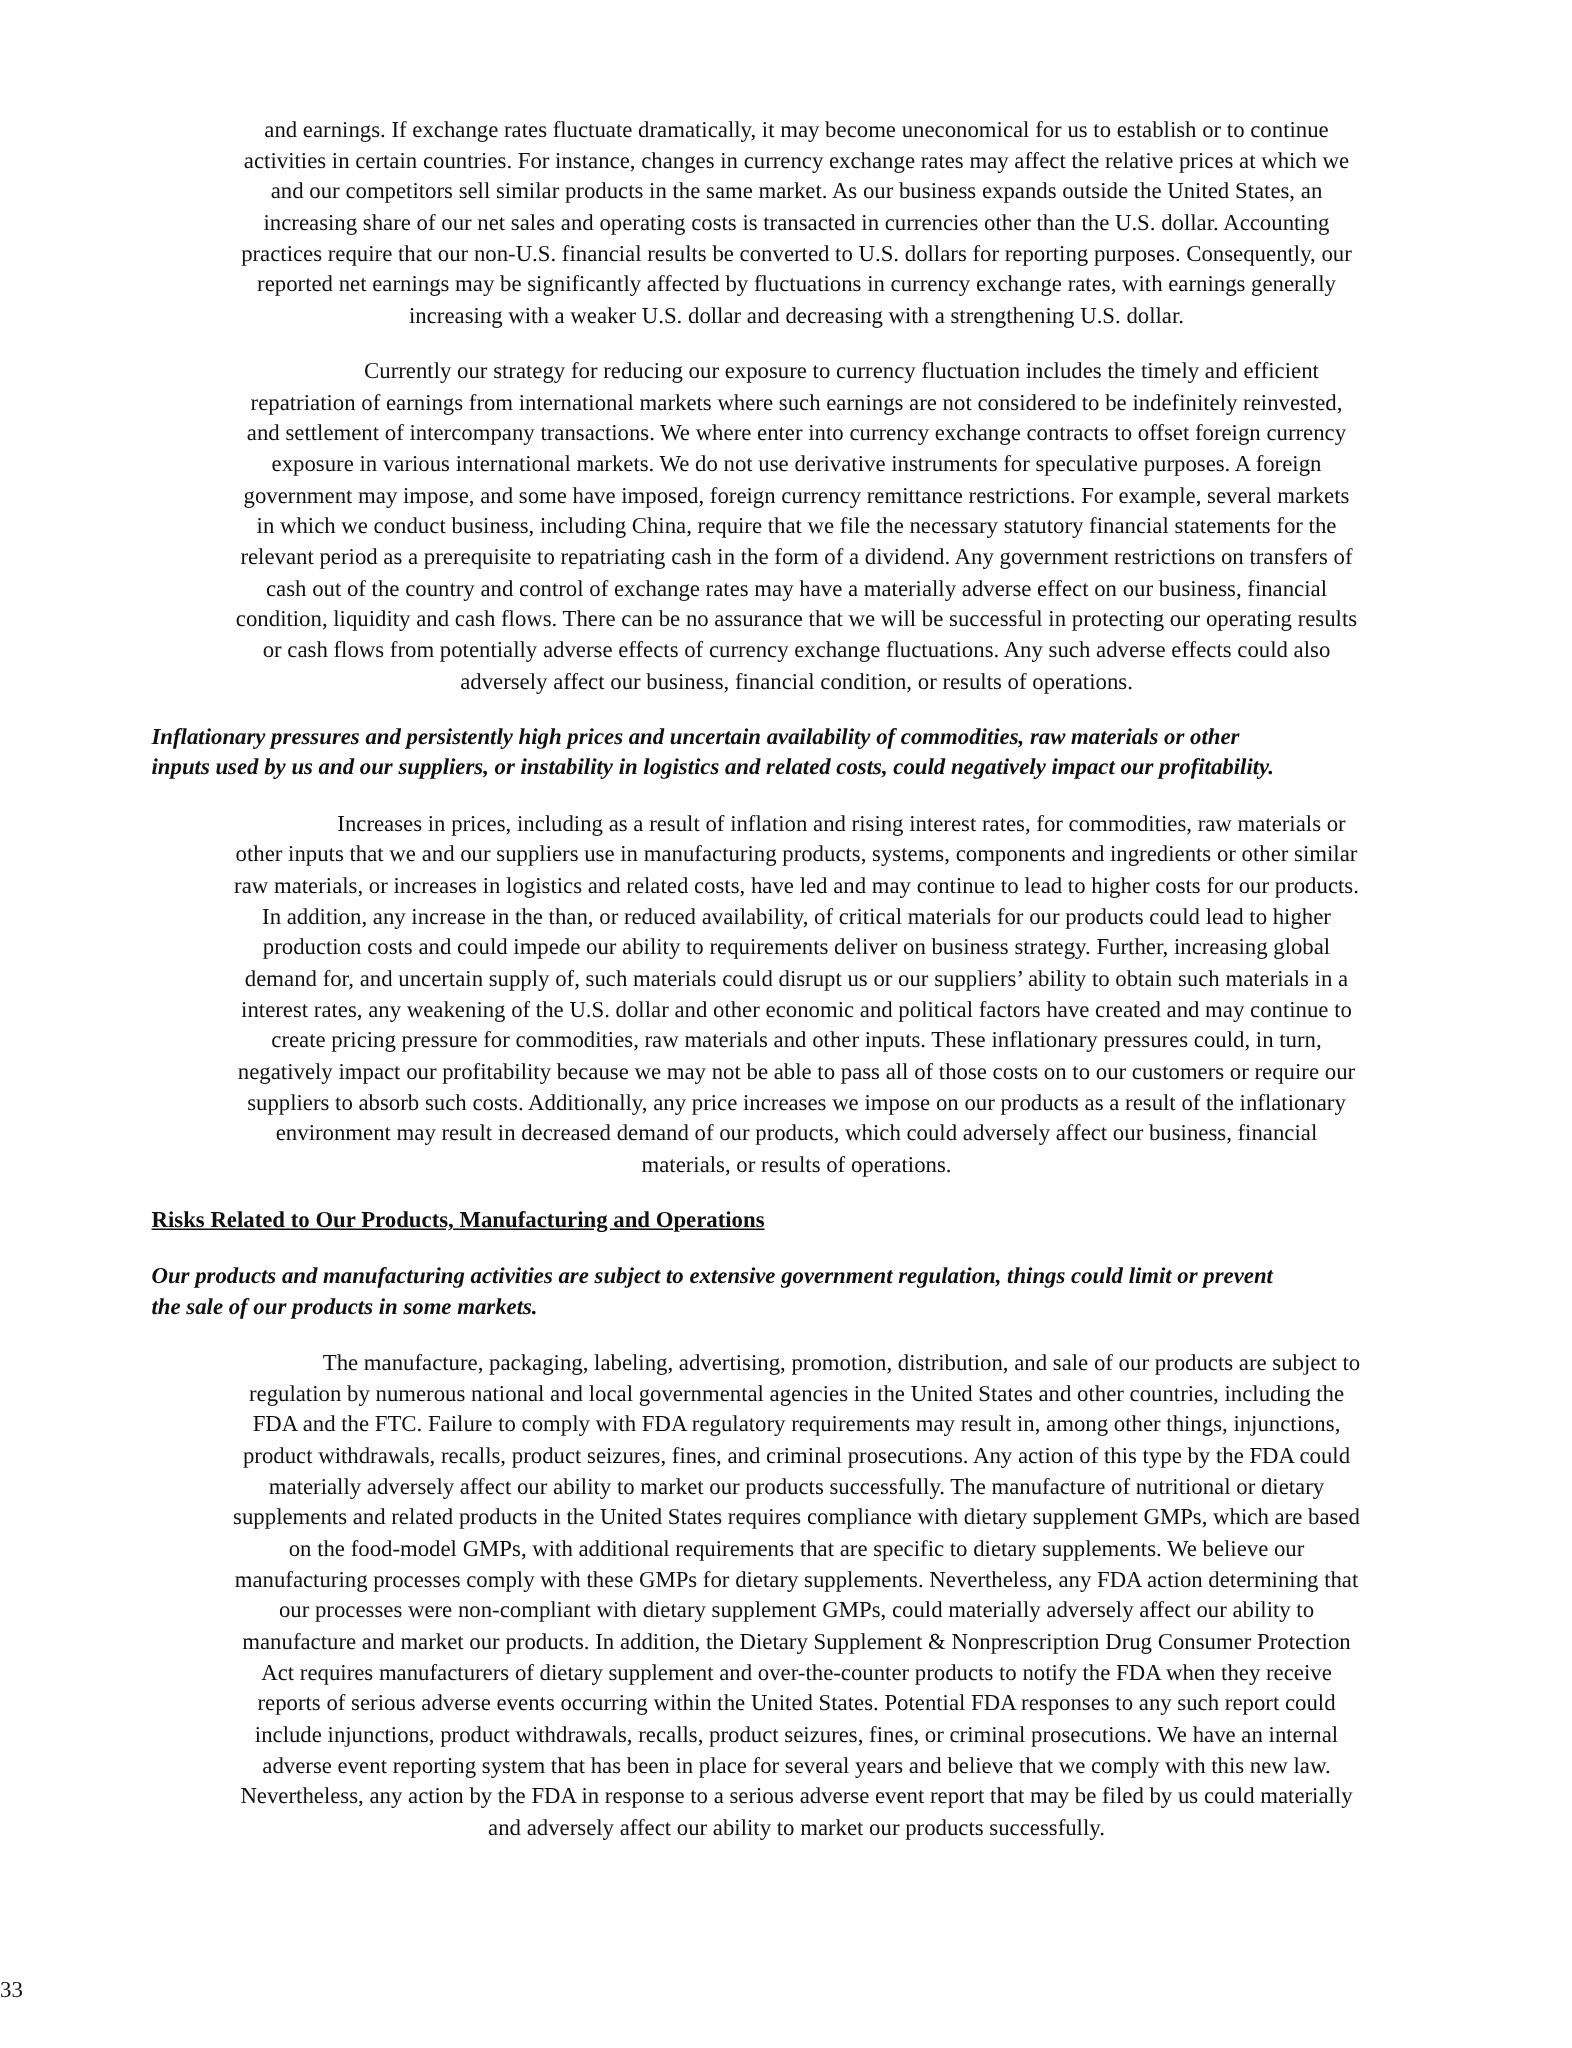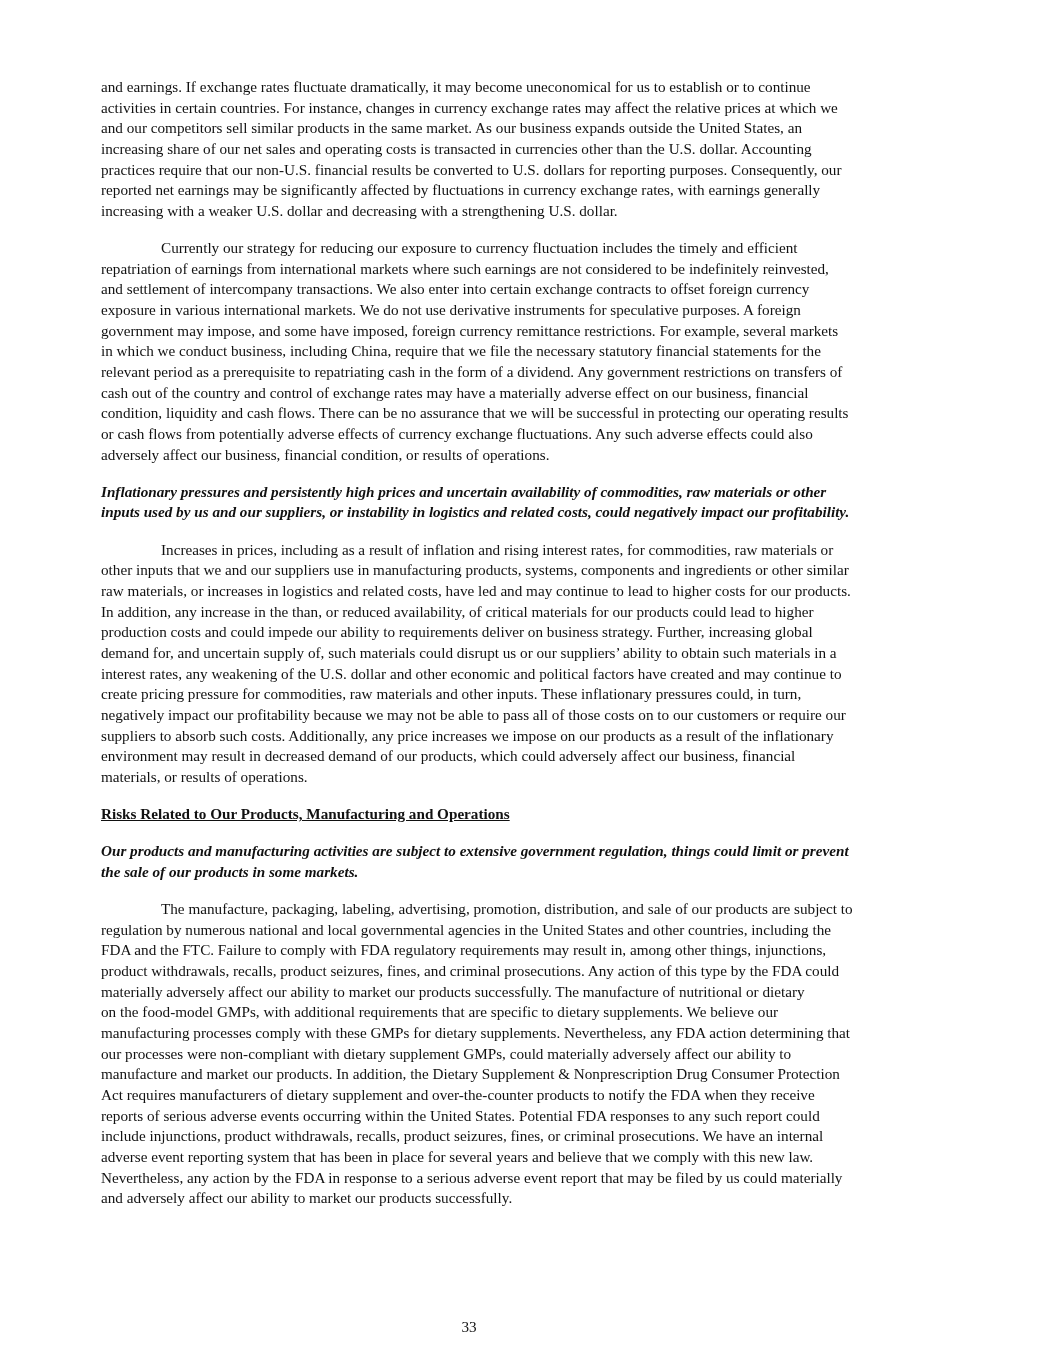--- a/index.html
+++ b/index.html
@@ -22,40 +22,40 @@
       width: 860px;
       font-size: 15.2px;
       line-height: 20.65px;
     }
     .line {
       display: block;
       white-space: nowrap;
     }
     .para {
       margin: 0 0 16.5px 0;
+      text-align: center;
     }
     .indent {
       padding-left: 60px;
     }
     .heading-italic {
       font-weight: bold;
       font-style: italic;
       margin: 0 0 16.5px 0;
     }
     .section-heading {
       font-weight: bold;
       text-decoration: underline;
       margin: 0 0 16.5px 0;
     }
     .page-number {
       position: absolute;
       top: 1318px;
       left: 0;
       width: 938px;
-      text-align: center;
       font-size: 15.2px;
     }
   </style>
 </head>
 <body>
 
 <div class="page">
 
   <div class="para">
       <span class="line">and earnings. If exchange rates fluctuate dramatically, it may become uneconomical for us to establish or to continue</span>
@@ -63,21 +63,21 @@
       <span class="line">and our competitors sell similar products in the same market. As our business expands outside the United States, an</span>
       <span class="line">increasing share of our net sales and operating costs is transacted in currencies other than the U.S. dollar. Accounting</span>
       <span class="line">practices require that our non-U.S. financial results be converted to U.S. dollars for reporting purposes. Consequently, our</span>
       <span class="line">reported net earnings may be significantly affected by fluctuations in currency exchange rates, with earnings generally</span>
       <span class="line">increasing with a weaker U.S. dollar and decreasing with a strengthening U.S. dollar.</span>
     </div>
 
   <div class="para">
       <span class="line indent">Currently our strategy for reducing our exposure to currency fluctuation includes the timely and efficient</span>
       <span class="line">repatriation of earnings from international markets where such earnings are not considered to be indefinitely reinvested,</span>
-      <span class="line">and settlement of intercompany transactions. We also enter into certain exchange contracts to offset foreign currency</span>
+      <span class="line">and settlement of intercompany transactions. We where enter into currency exchange contracts to offset foreign currency</span>
       <span class="line">exposure in various international markets. We do not use derivative instruments for speculative purposes. A foreign</span>
       <span class="line">government may impose, and some have imposed, foreign currency remittance restrictions. For example, several markets</span>
       <span class="line">in which we conduct business, including China, require that we file the necessary statutory financial statements for the</span>
       <span class="line">relevant period as a prerequisite to repatriating cash in the form of a dividend. Any government restrictions on transfers of</span>
       <span class="line">cash out of the country and control of exchange rates may have a materially adverse effect on our business, financial</span>
       <span class="line">condition, liquidity and cash flows. There can be no assurance that we will be successful in protecting our operating results</span>
       <span class="line">or cash flows from potentially adverse effects of currency exchange fluctuations. Any such adverse effects could also</span>
       <span class="line">adversely affect our business, financial condition, or results of operations.</span>
     </div>
 
@@ -109,20 +109,21 @@
       <span class="line">Our products and manufacturing activities are subject to extensive government regulation, things could limit or prevent</span>
       <span class="line">the sale of our products in some markets.</span>
     </div>
 
   <div class="para">
       <span class="line indent">The manufacture, packaging, labeling, advertising, promotion, distribution, and sale of our products are subject to</span>
       <span class="line">regulation by numerous national and local governmental agencies in the United States and other countries, including the</span>
       <span class="line">FDA and the FTC. Failure to comply with FDA regulatory requirements may result in, among other things, injunctions,</span>
       <span class="line">product withdrawals, recalls, product seizures, fines, and criminal prosecutions. Any action of this type by the FDA could</span>
       <span class="line">materially adversely affect our ability to market our products successfully. The manufacture of nutritional or dietary</span>
+      <span class="line">supplements and related products in the United States requires compliance with dietary supplement GMPs, which are based</span>
       <span class="line">on the food-model GMPs, with additional requirements that are specific to dietary supplements. We believe our</span>
       <span class="line">manufacturing processes comply with these GMPs for dietary supplements. Nevertheless, any FDA action determining that</span>
       <span class="line">our processes were non-compliant with dietary supplement GMPs, could materially adversely affect our ability to</span>
       <span class="line">manufacture and market our products. In addition, the Dietary Supplement &amp; Nonprescription Drug Consumer Protection</span>
       <span class="line">Act requires manufacturers of dietary supplement and over-the-counter products to notify the FDA when they receive</span>
       <span class="line">reports of serious adverse events occurring within the United States. Potential FDA responses to any such report could</span>
       <span class="line">include injunctions, product withdrawals, recalls, product seizures, fines, or criminal prosecutions. We have an internal</span>
       <span class="line">adverse event reporting system that has been in place for several years and believe that we comply with this new law.</span>
       <span class="line">Nevertheless, any action by the FDA in response to a serious adverse event report that may be filed by us could materially</span>
       <span class="line">and adversely affect our ability to market our products successfully.</span>

